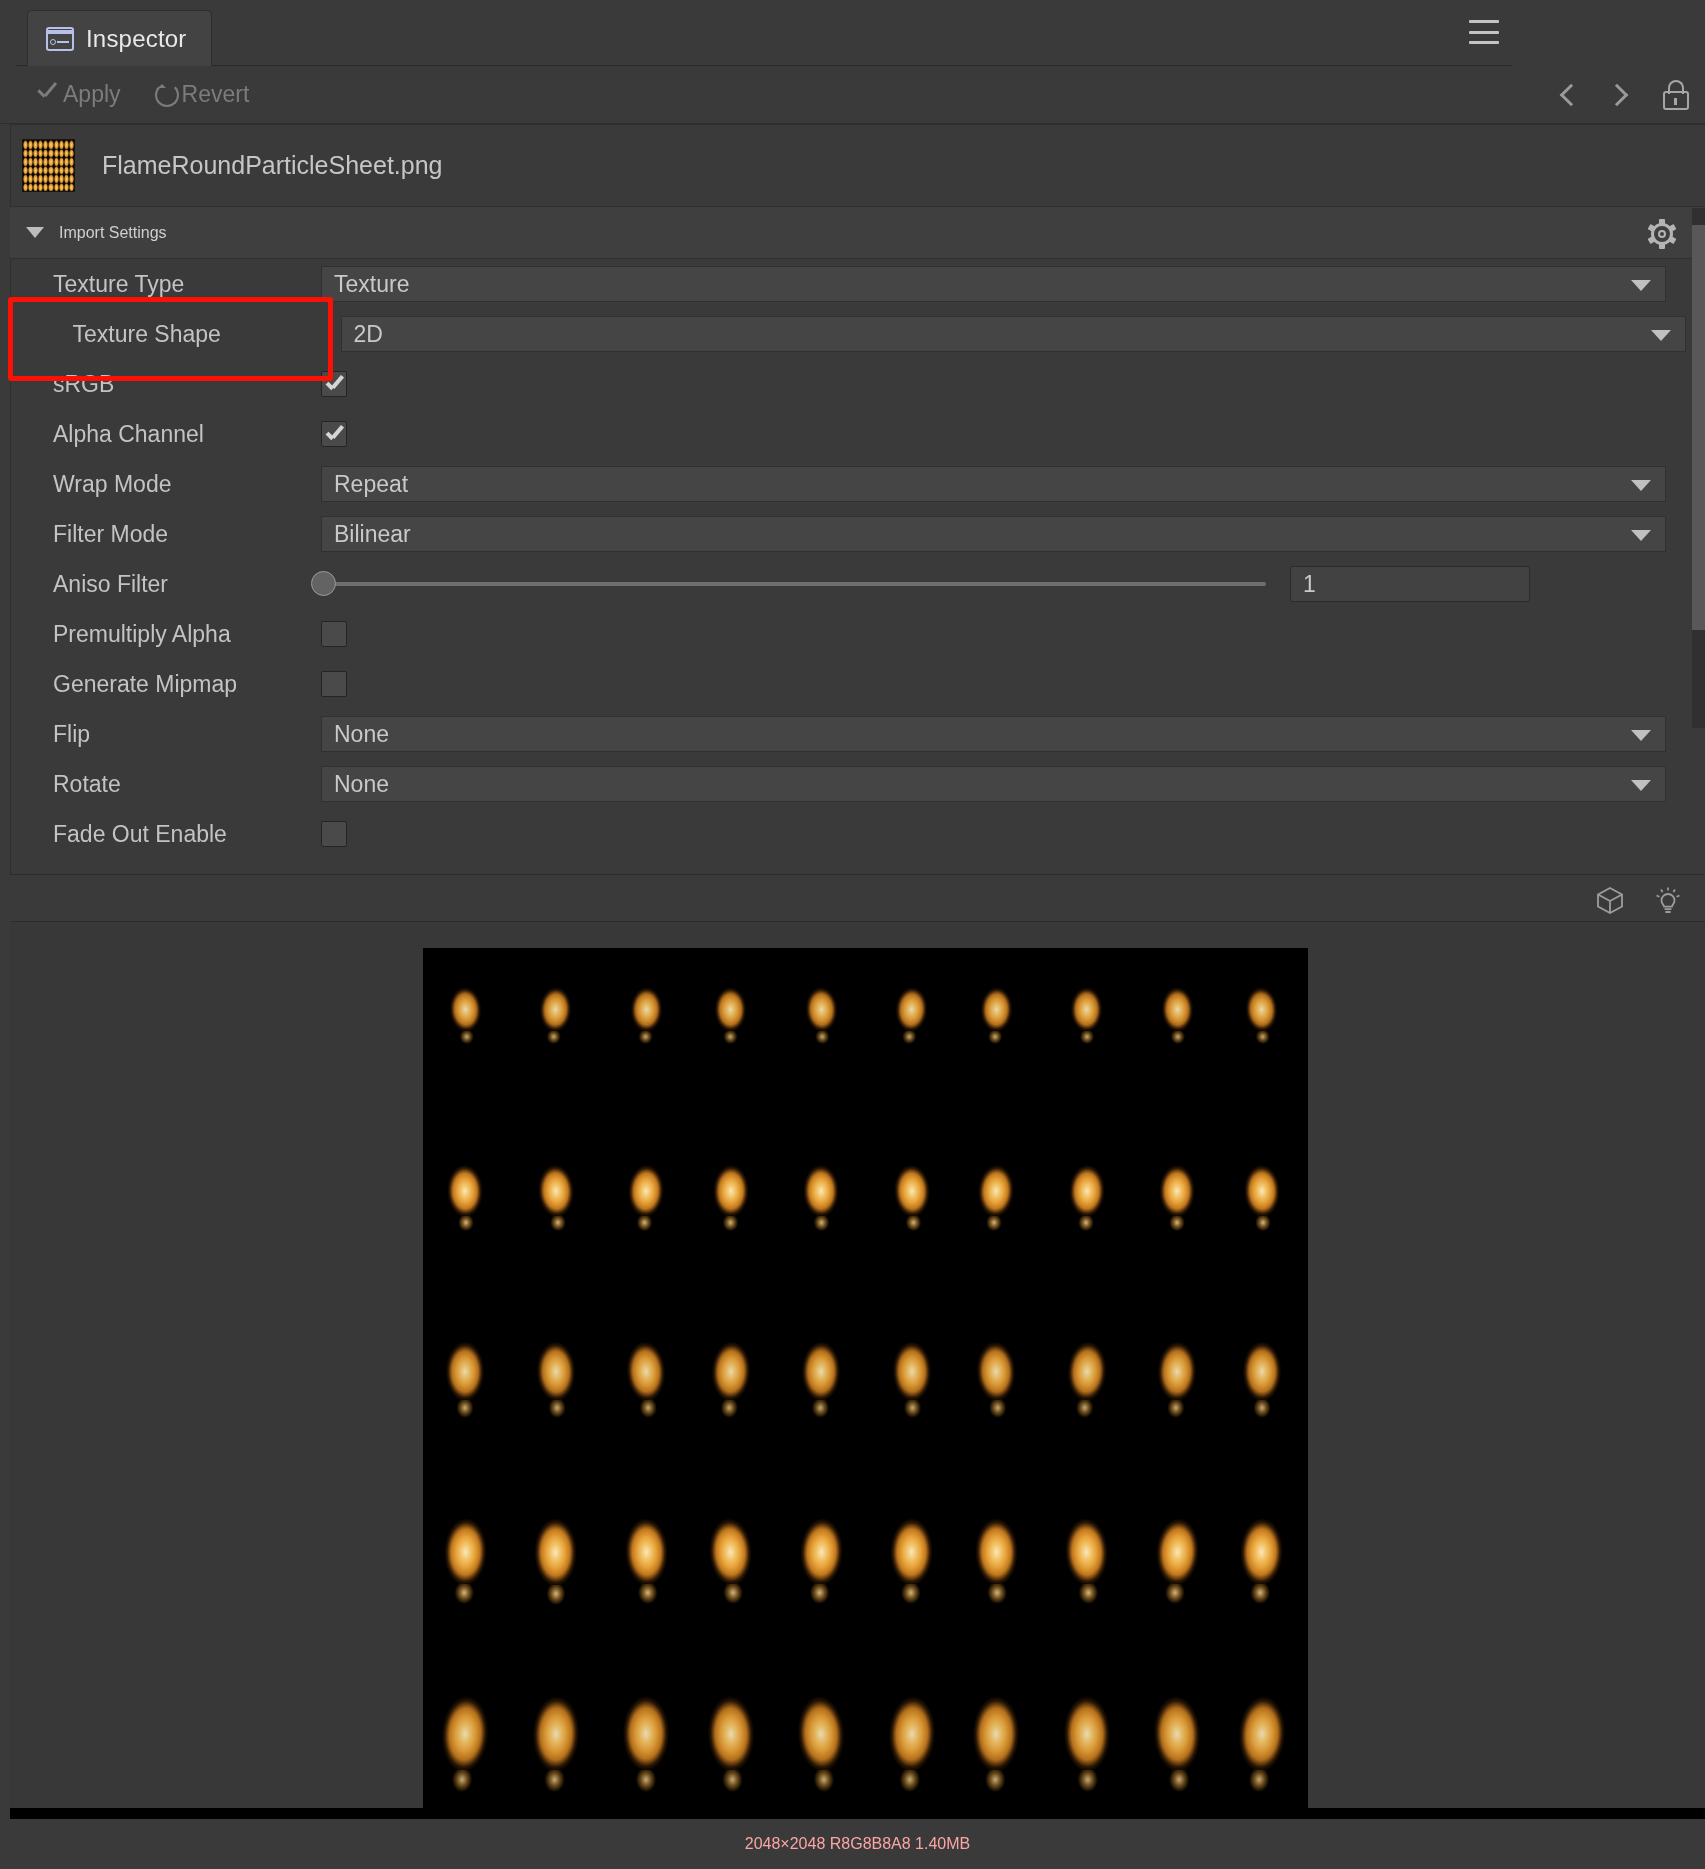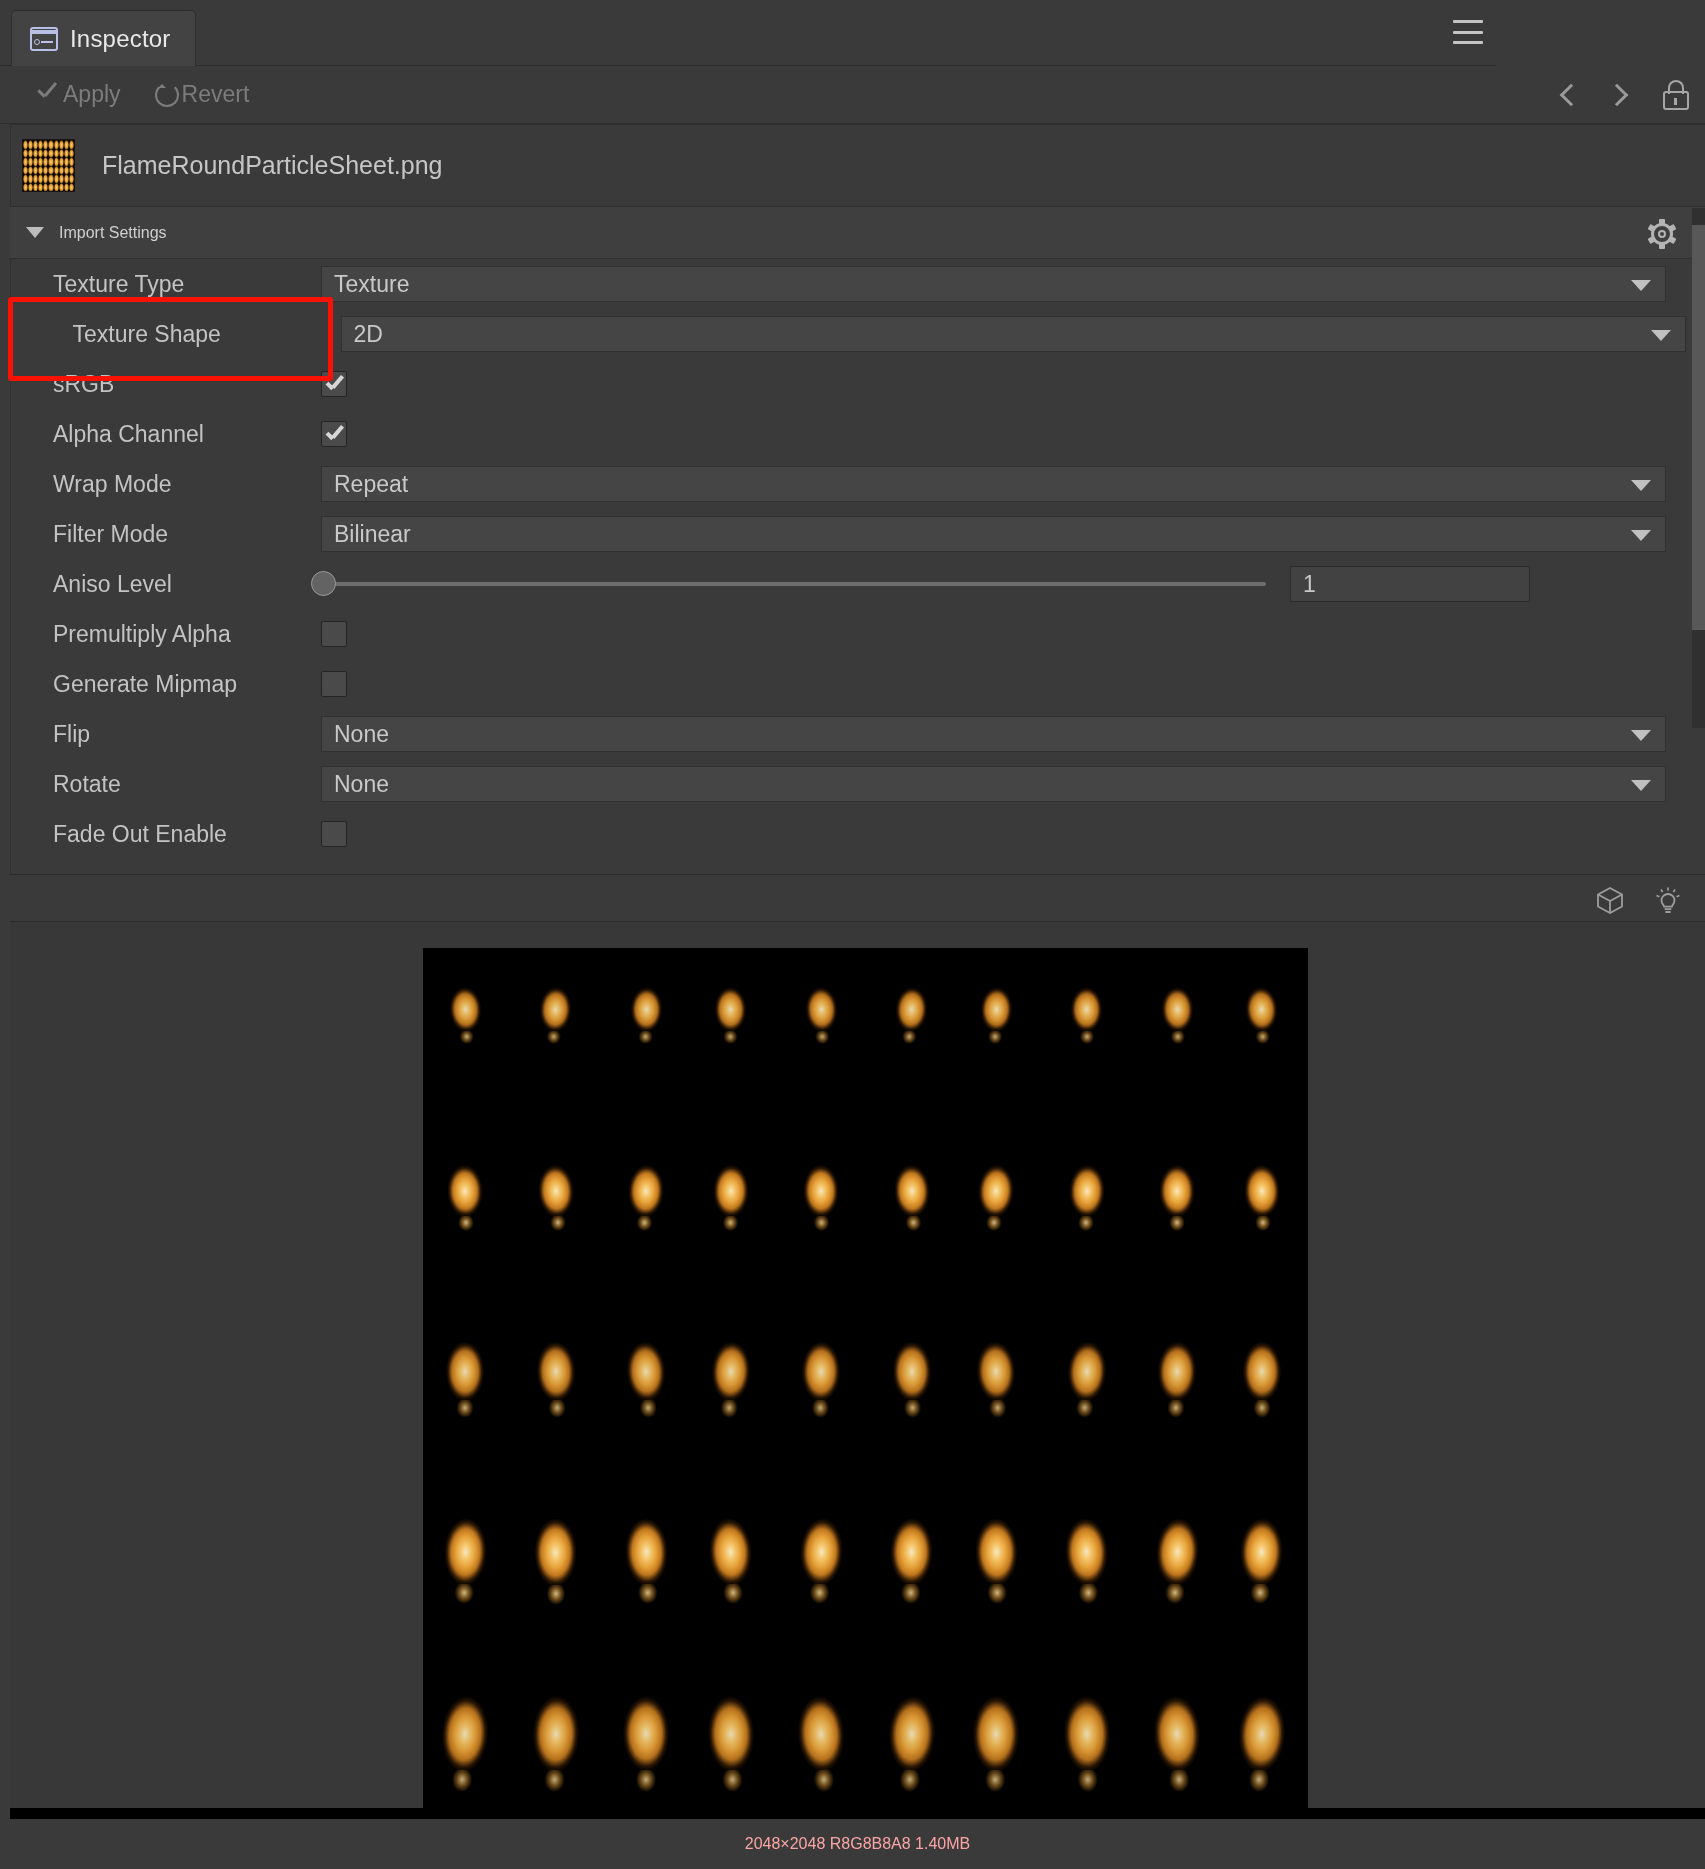--- a/index.html
+++ b/index.html
@@ -6,21 +6,21 @@
   html, body {
     width: 1705px; height: 1869px;
     background: #383838;
     font-family: "Liberation Sans", sans-serif;
     overflow: hidden;
   }
   #root { position: relative; width: 1705px; height: 1869px; background: #3a3a3a; }
 
   
   .tabstrip {
-    position: absolute; left: 0; top: 0; width: 1496px; height: 66px;
+    position: absolute; left: 16px; top: 0; width: 1496px; height: 66px;
     background: #3a3a3a; border-bottom: 1px solid #2a2a2a;
   }
   .tab {
     position: absolute; left: 11px; top: 10px; height: 56px;
     display: flex; align-items: center; gap: 12px;
     padding: 0 24px 0 18px;
     background: #434343;
     border: 1px solid #2d2d2d; border-bottom: none;
     border-radius: 5px 5px 0 0;
   }
@@ -371,21 +371,21 @@
         </div>
       </div>
       <div class="row" style="top: 250px;">
         <div class="label">Filter Mode</div>
         <div class="dropdown" style="width: 1345px;">
           <span class="val">Bilinear</span>
           <span class="dd-arrow"></span>
         </div>
       </div>
       <div class="row" style="top: 300px;">
-        <div class="label">Aniso Level</div>
+        <div class="label">Aniso Filter</div>
         <div style="display: flex; align-items: center;">
           <div class="slider-track" style="width: 945px;">
             <div class="slider-knob"></div>
           </div>
           <div class="numfield" style="width: 240px; margin-left: 24px;">
             <span>1</span>
           </div>
         </div>
       </div>
       <div class="row" style="top: 350px;">

